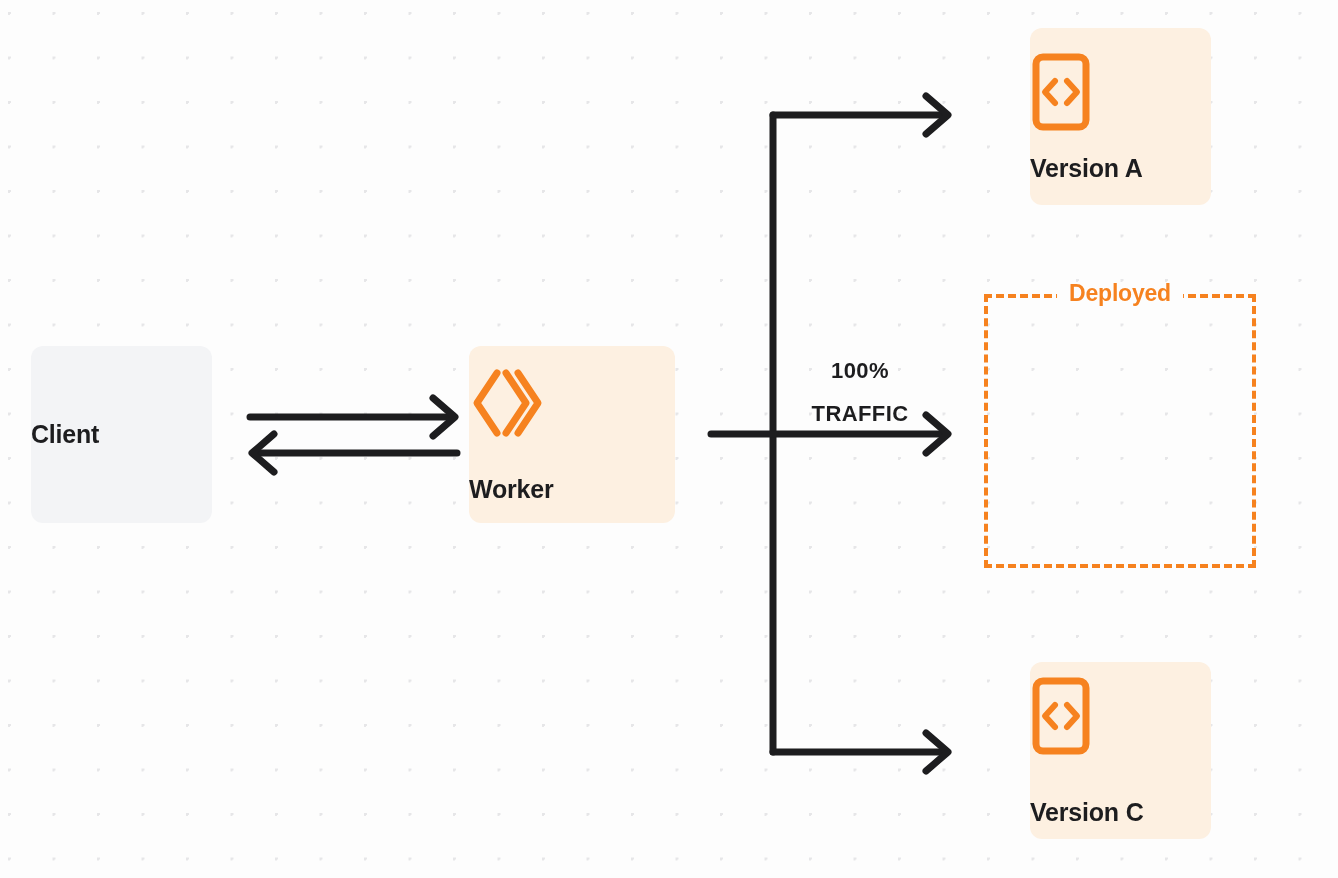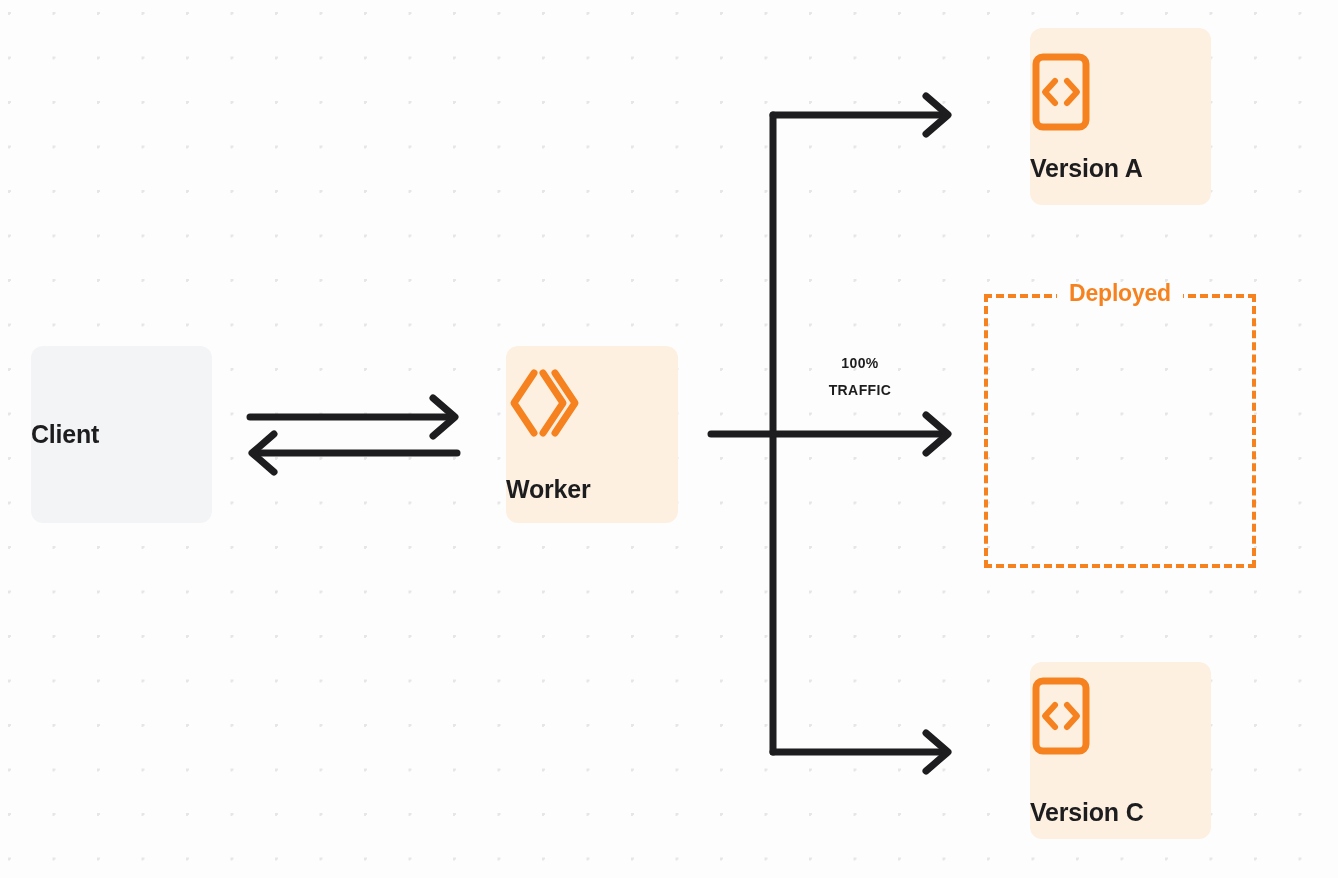--- a/index.html
+++ b/index.html
@@ -49,23 +49,23 @@
   #client-node {
     left: 31px;
     top: 346px;
     width: 181px;
     height: 177px;
     background-color: #f3f4f6;
   }
 
   
   #worker-node {
-    left: 506px;
+    left: 469px;
     top: 346px;
-    width: 172px;
+    width: 206px;
     height: 177px;
     background-color: #fdf0e1;
     gap: 12px;
   }
   #worker-node .node-icon {
     margin-bottom: 22px;
   }
   #worker-node .node-label {
     margin-bottom: 0px;
   }
@@ -108,21 +108,21 @@
     line-height: 1;
   }
 
   
   #traffic-label {
     position: absolute;
     left: 790px;
     top: 350px;
     width: 140px;
     text-align: center;
-    font-size: 14px;
+    font-size: 22px;
     font-weight: bold;
     color: #1d1d1f;
     letter-spacing: 0.4px;
     line-height: 1.95;
     pointer-events: none;
   }
   #traffic-label span { display: block; }
 
   
   .edge-layer {

